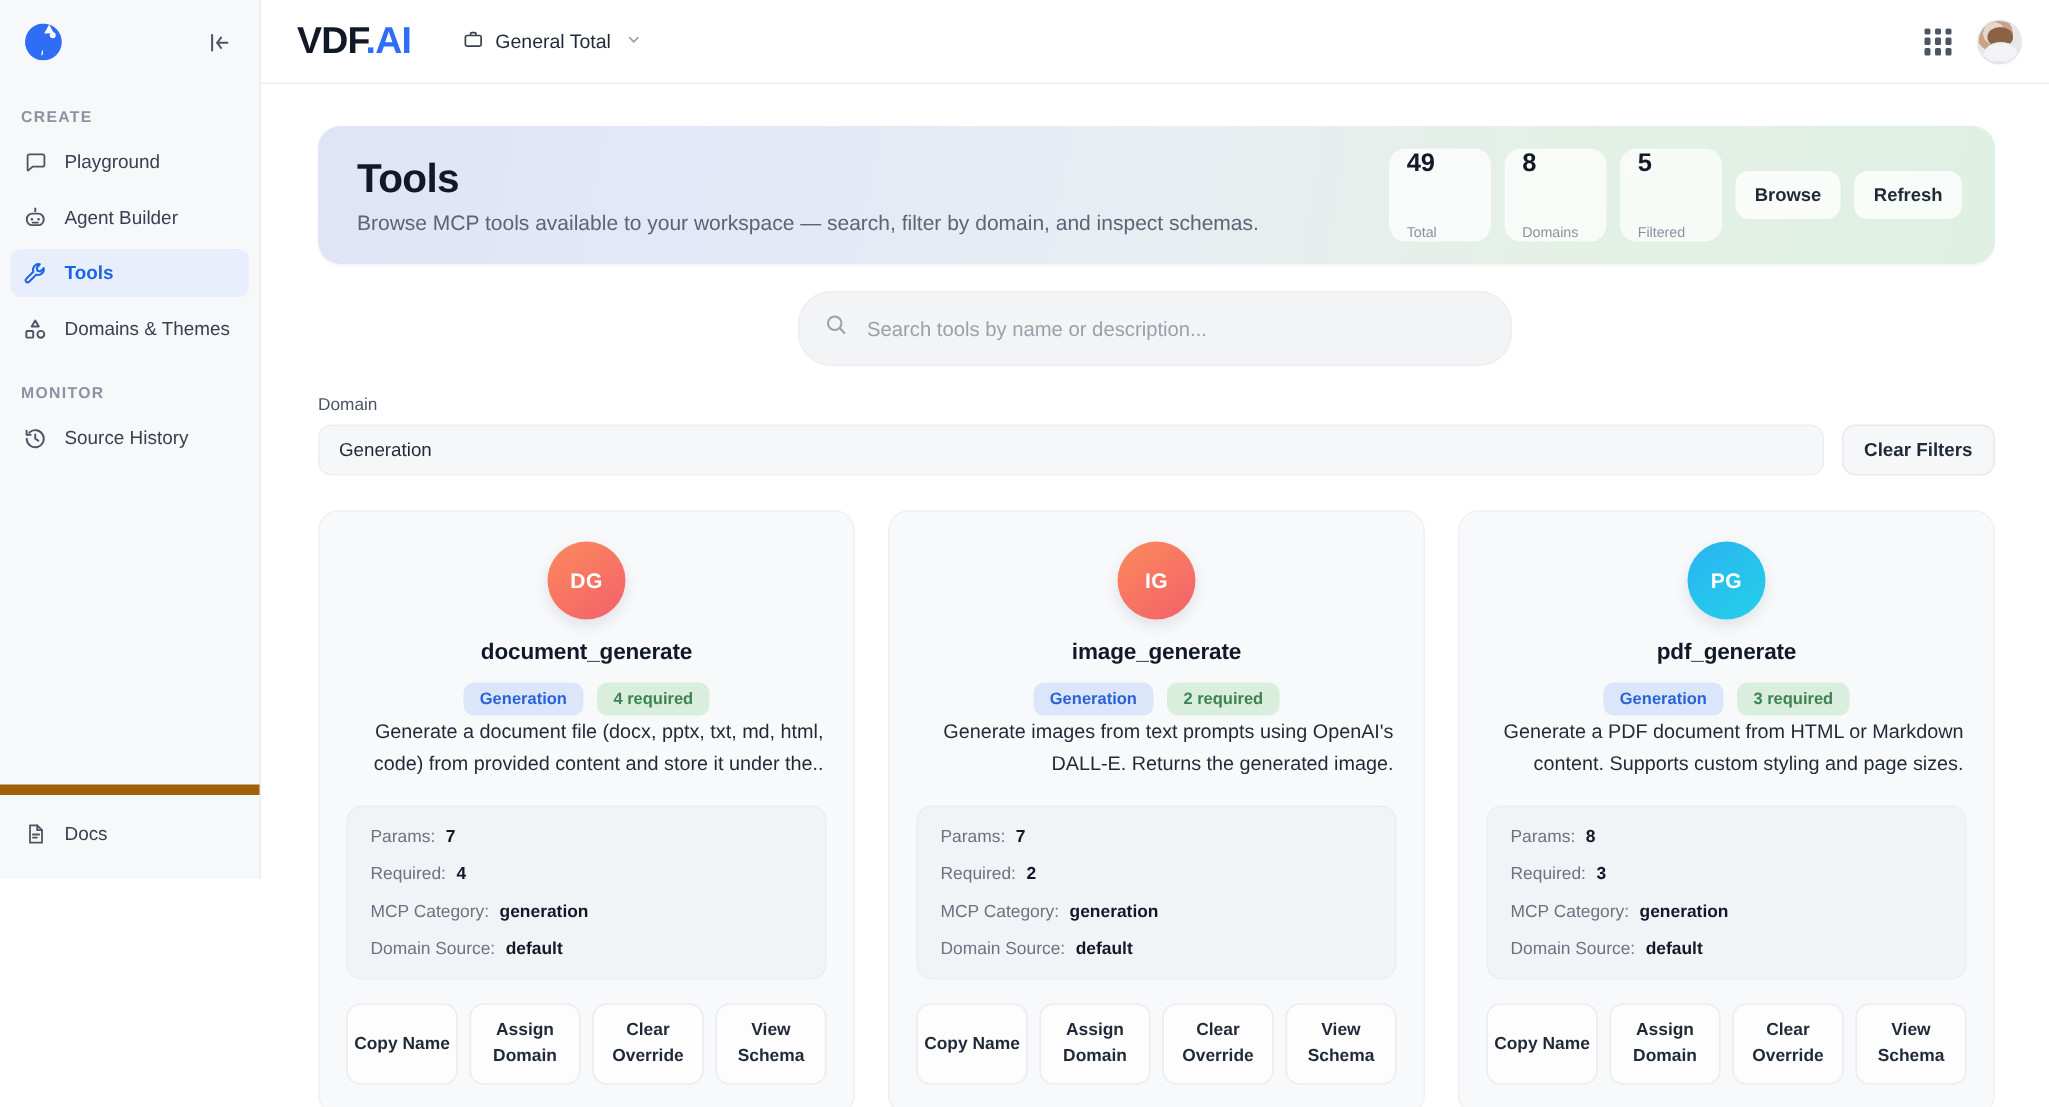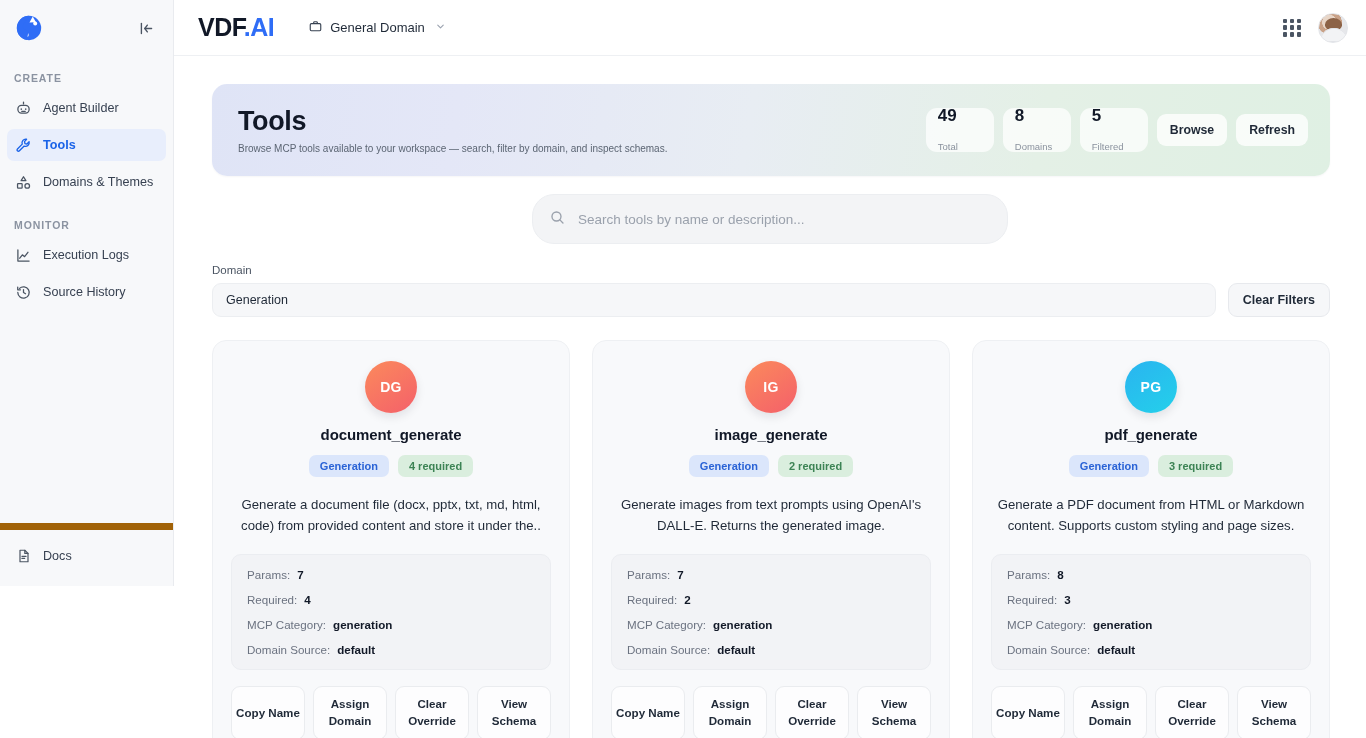--- a/index.html
+++ b/index.html
@@ -92,27 +92,27 @@
   
   .hero-wrap { padding: 28px 36px 0 38px; }
   .hero {
     height: 92px; border-radius: 15px;
     background: linear-gradient(100deg, #dfe4f6 0%, #e4e7f7 22%, #e8edf3 48%, #e4f0e6 74%, #dff0e3 100%);
     display: flex; align-items: center;
     padding: 0 22px 0 26px;
     box-shadow: 0 1px 2px rgba(16,24,40,0.04);
   }
   .hero-title { font-size: 27px; font-weight: 700; color: #111827; letter-spacing: -0.4px; line-height: 1.15; }
-  .hero-sub { font-size: 10px; color: #5b6573; margin-top: 5px; text-align: right; }
+  .hero-sub { font-size: 14px; color: #5b6573; margin-top: 5px; text-align: right; }
   .hero-right { margin-left: auto; display: flex; align-items: center; gap: 9px; }
   .stat {
     background: rgba(255,255,255,0.72);
     border-radius: 11px;
-    width: 68px; height: 44px;
-    display: flex; flex-direction: column; justify-content: flex-end;
+    width: 68px; height: 62px;
+    display: flex; flex-direction: column; justify-content: space-between;
     padding-left: 12px;
     gap: 12px;
   }
   .stat .num { font-size: 17px; font-weight: 700; color: #111827; line-height: 1.15; }
   .stat .lbl { font-size: 9.5px; color: #8a929e; margin-top: 3px; }
   .hero-btn {
     background: rgba(255,255,255,0.78);
     border: none; border-radius: 9px;
     height: 32px; padding: 0 13px;
     font-size: 12.3px; font-weight: 600; color: #1f2937;
@@ -171,22 +171,22 @@
     display: flex; align-items: center; justify-content: center;
     color: #fff; font-size: 14px; font-weight: 700; letter-spacing: 0.3px;
     box-shadow: 0 4px 10px rgba(16,24,40,0.10);
   }
   .card-title { font-size: 15px; font-weight: 700; color: #111827; margin-top: 13px; letter-spacing: -0.1px; }
   .chips { display: flex; gap: 9px; margin-top: 12px; }
   .chip { font-size: 11px; font-weight: 600; border-radius: 7px; padding: 5px 11px; }
   .chip.domain { background: #dbe6fb; color: #2a63d6; }
   .chip.req { background: #daeede; color: #3c8354; }
   .card-desc {
-    font-size: 13.2px; color: #1f2937; text-align: center;
-    line-height: 1.6; margin-top: 17px; padding: 0 2px;
+    font-size: 13.2px; color: #1f2937; text-align: right;
+    line-height: 1.6; padding: 0 2px;
   }
   .params {
     width: 100%; background: #f2f3f6;
     border: 1px solid #ebedf1; border-radius: 10px;
     margin-top: 18px; padding: 13px 14px 13px 15px;
   }
   .prow { display: flex; gap: 7px; font-size: 11.6px; margin-bottom: 12px; }
   .prow:last-child { margin-bottom: 0; }
   .pk { color: #6b7280; }
   .pv { color: #111827; font-weight: 600; }
@@ -223,20 +223,28 @@
             <path d="M16 10H8"></path>
             <path d="M11 6l-3 4 3 4"></path>
         </svg>
       </span>
     </div>
 
     <div class="sb-section">CREATE</div>
     <nav class="sb-list">
       <div class="sb-item">
         <span class="ico">
+          <svg width="16" height="16" viewBox="0 0 20 20" fill="none" stroke="currentColor" stroke-width="1.5" stroke-linejoin="round">
+            <path d="M3 5.2a1.6 1.6 0 0 1 1.6-1.6h10.8A1.6 1.6 0 0 1 17 5.2v7a1.6 1.6 0 0 1-1.6 1.6H7.4L3.8 16.8a.4.4 0 0 1-.8-.3z"></path>
+          </svg>
+        </span>
+        <span>Playground</span>
+      </div>
+      <div class="sb-item">
+        <span class="ico">
           <svg width="17" height="17" viewBox="0 0 20 20" fill="none" stroke="currentColor" stroke-width="1.5" stroke-linecap="round">
             <path d="M10 2.4v2.2"></path>
             <rect x="3.4" y="6.4" width="13.2" height="9" rx="4.2"></rect>
             <circle cx="7.4" cy="10.8" r="0.95" fill="currentColor" stroke="none"></circle>
             <circle cx="12.6" cy="10.8" r="0.95" fill="currentColor" stroke="none"></circle>
             <path d="M8 13.4h4"></path>
           </svg>
         </span>
         <span>Agent Builder</span>
       </div>
@@ -255,29 +263,20 @@
             <rect x="3" y="11.4" width="5.4" height="5.2" rx="0.7"></rect>
             <circle cx="14.4" cy="14" r="2.7"></circle>
           </svg>
         </span>
         <span>Domains &amp; Themes</span>
       </div>
     </nav>
 
     <div class="sb-section">MONITOR</div>
     <nav class="sb-list">
-      <div class="sb-item">
-        <span class="ico">
-          <svg width="17" height="17" viewBox="0 0 20 20" fill="none" stroke="currentColor" stroke-width="1.5" stroke-linecap="round" stroke-linejoin="round">
-            <path d="M3.4 3.4v13.2h13.2"></path>
-            <path d="M5.6 13.2l3.1-4 2.6 2.2 3.9-5.2"></path>
-          </svg>
-        </span>
-        <span>Execution Logs</span>
-      </div>
       <div class="sb-item">
         <span class="ico">
           <svg width="17" height="17" viewBox="0 0 20 20" fill="none" stroke="currentColor" stroke-width="1.5" stroke-linecap="round" stroke-linejoin="round">
             <path d="M3.3 10a6.7 6.7 0 1 0 2-4.8"></path>
             <path d="M3.2 3.6v3.2h3.2"></path>
             <path d="M10 6.6V10l2.4 1.5"></path>
           </svg>
         </span>
         <span>Source History</span>
       </div>
@@ -304,21 +303,21 @@
     <header class="topbar">
       <div class="logo-txt"><span>VDF</span><span class="ai">.AI</span></div>
 
       <div class="workspace">
         <span>
           <svg width="15" height="15" viewBox="0 0 20 20" fill="none" stroke="#374151" stroke-width="1.5" stroke-linejoin="round">
             <rect x="3" y="6.2" width="14" height="9.4" rx="1.5"></rect>
             <path d="M7.6 6.2V4.8a1.2 1.2 0 0 1 1.2-1.2h2.4a1.2 1.2 0 0 1 1.2 1.2v1.4"></path>
           </svg>
         </span>
-        <span>General Domain</span>
+        <span>General Total</span>
         <span class="chev">
           <svg width="11" height="11" viewBox="0 0 20 20" fill="none" stroke="currentColor" stroke-width="2" stroke-linecap="round" stroke-linejoin="round">
               <path d="M5 7.5l5 5 5-5"></path>
             </svg>
         </span>
       </div>
 
       <div class="topbar-right">
         <span class="grid-icon">
           <i></i>

